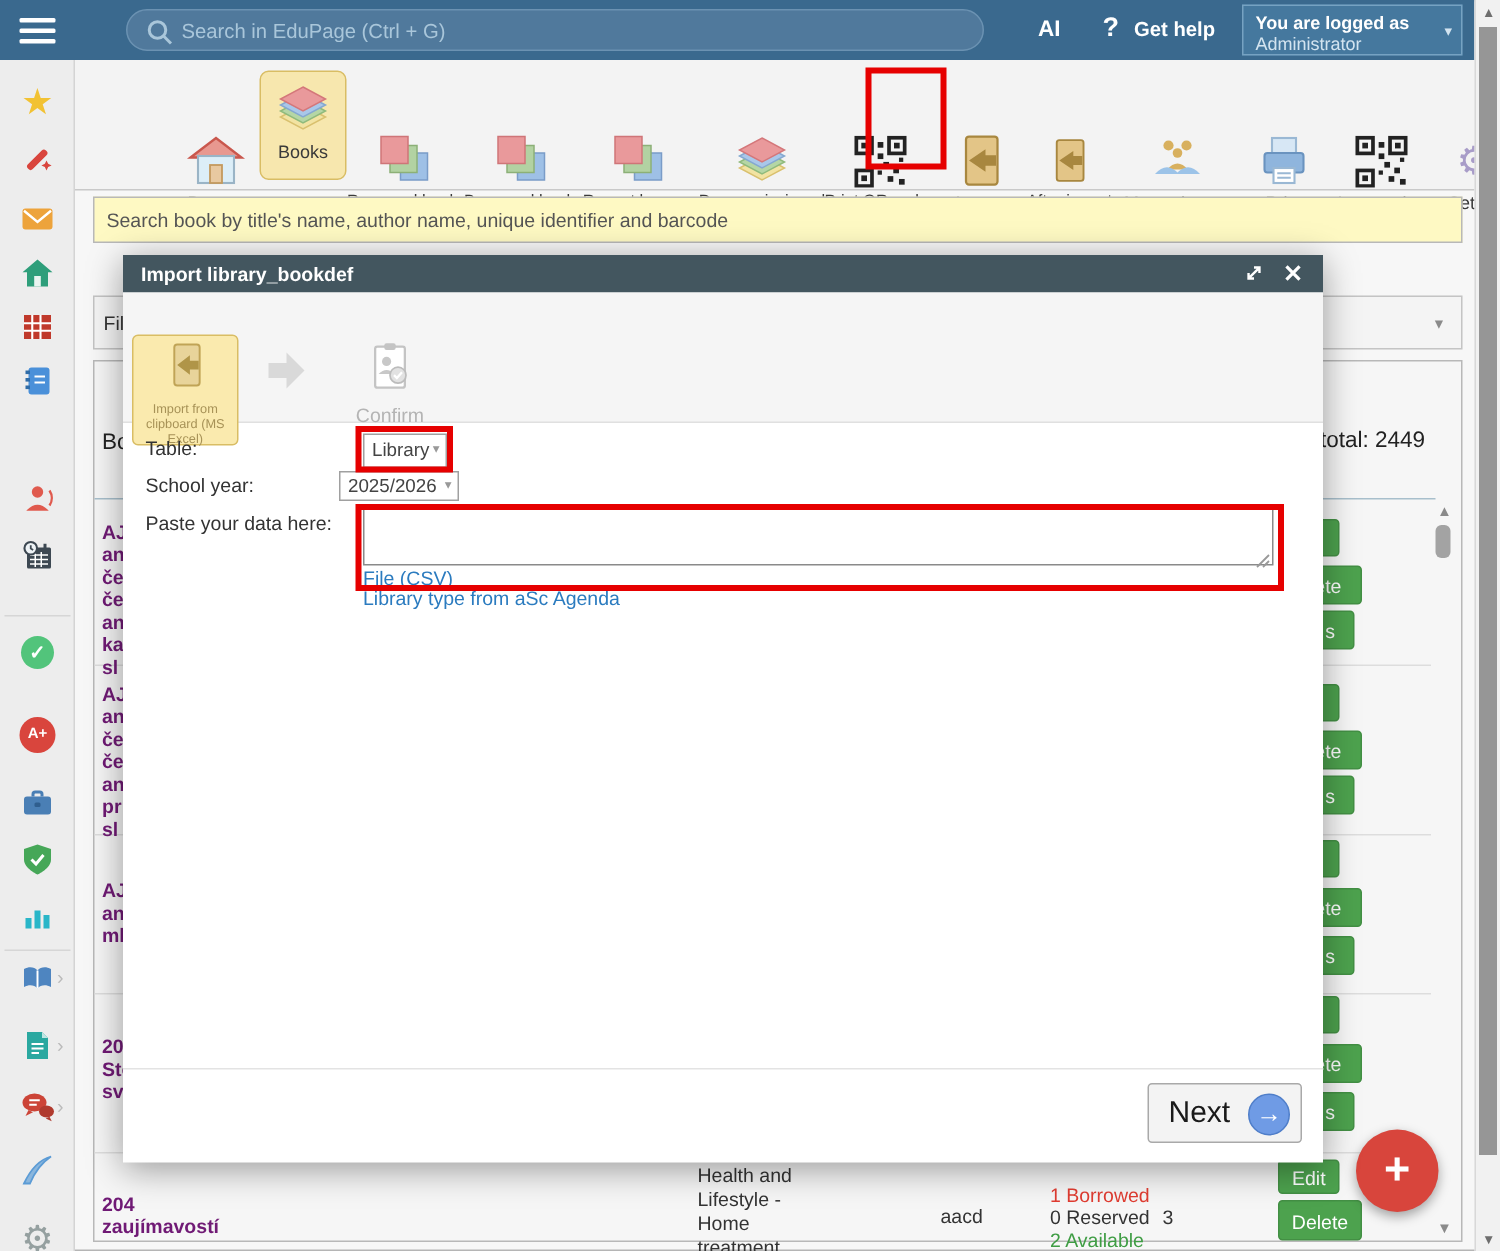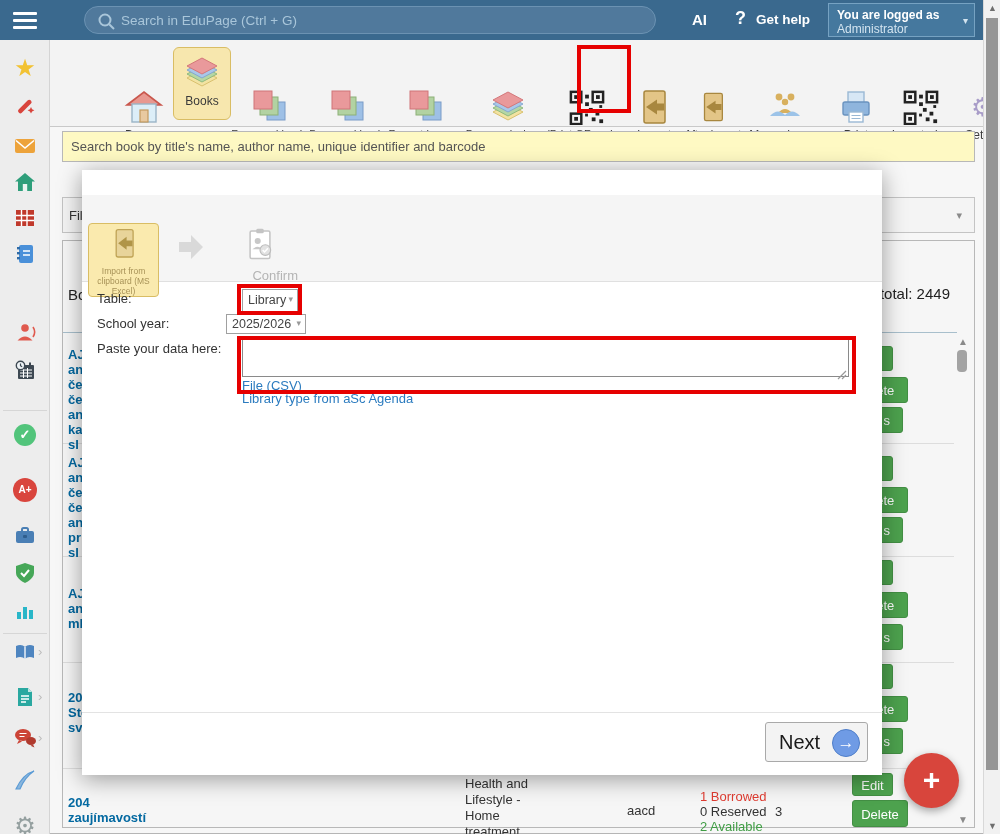--- a/index.html
+++ b/index.html
@@ -59,21 +59,21 @@
   .bookSearch input { width:100%; height:100%; border:none; outline:none; background:transparent;
                 padding:0 8px; font-size:13px; color:#4a4a4a; font-family:"Liberation Sans",sans-serif; }
   .bookSearch input::placeholder { color:#555; opacity:1; }
   .filterBox { position:absolute; left:62px; top:197px; width:913px; height:36px; background:#f4f4f4;
                border:1px solid #c4c4c4; cursor:pointer; }
   .filterBox .ftxt { position:absolute; left:6px; top:10px; font-size:13px; color:#333; }
   .filterBox .car { position:absolute; right:12px; top:11px; color:#8a8a8a; font-size:11px; }
   .table { position:absolute; left:62px; top:240px; width:913px; height:588px; background:#f6f6f6;
            border:1px solid #b8b8b8; }
   .hline { position:absolute; background:#ddd; height:1px; }
-  .frag { position:absolute; left:68px; font-size:13px; font-weight:bold; color:#0369a1; line-height:15px; white-space:nowrap; }
+  .frag { position:absolute; left:68px; font-size:13px; font-weight:bold; color:#701a75; line-height:15px; white-space:nowrap; }
   .gbtn { position:absolute; background:#4da24e; border:1px solid #438f44; border-radius:3px; color:#fff;
           font-size:13px; text-align:center; cursor:pointer; }
   .gbtn.rt { text-align:right; padding-right:12px; }
   .status { font-size:13px; line-height:15px; }
 
   
   .isb-arr { position:absolute; color:#8a8a8a; font-size:10px; }
   .isb-thumb { position:absolute; left:957px; width:10px; background:#a3a3a3; border-radius:4px; }
 
   
@@ -82,21 +82,21 @@
   .mtitle { position:absolute; left:0; top:0; width:800px; height:25px; background:#43565f; }
   .mtitle .t { position:absolute; left:12px; top:5px; color:#fff; font-size:13px; font-weight:bold; }
   .mico { position:absolute; top:4px; cursor:pointer; }
   .mstrip { position:absolute; left:0; top:25px; width:800px; height:87px; background:#f5f5f5;
             border-bottom:1px solid #e0e0e0; }
   .step1 { position:absolute; left:6px; top:28px; width:71px; height:74px; background:#faeaae;
            border:1px solid #d9bd64; border-radius:4px; text-align:center; cursor:pointer; }
   .step1 .lines { font-size:8.5px; color:#a79257; line-height:10px; margin-top:2px; }
   .steparrow { position:absolute; left:95px; top:38px; }
   .step2 { position:absolute; left:140px; top:33px; width:76px; text-align:center; }
-  .step2 .lbl { font-size:13px; color:#b4b4b4; margin-top:4px;text-align:right; }
+  .step2 .lbl { font-size:13px; color:#b4b4b4; margin-top:4px; }
   .flabel { position:absolute; left:15px; font-size:13px; color:#333; }
   .fakesel { position:absolute; background:#fff; border:1px solid #a0a0a0; cursor:pointer; }
   .fakesel .v { position:absolute; left:5px; top:3px; font-size:12.5px; color:#444; }
   .fakesel .car { position:absolute; right:4px; top:4px; color:#999; font-size:9px; }
   .mta { position:absolute; left:160px; top:168px; width:607px; height:39px; border:1px solid #8a8a8a;
          background:#fff; resize:none; outline:none; font-family:"Liberation Sans",sans-serif; }
   .mlink { position:absolute; left:160px; color:#2b7bbf; font-size:13px; cursor:pointer; white-space:nowrap; }
   .msep { position:absolute; left:0; top:542px; width:800px; height:1px; background:#e3e3e3; }
   .nextbtn { position:absolute; left:683px; top:552px; width:103px; height:40px; background:#f3f3f3;
              border:1px solid #a9a9a9; border-radius:3px; cursor:pointer; }
@@ -485,20 +485,29 @@
   <span class="abs status" style="left:700px;top:789px;color:#e03c31;">1 Borrowed</span>
   <span class="abs status" style="left:700px;top:804px;color:#333;">0 Reserved</span>
   <span class="abs status" style="left:700px;top:819px;color:#3f9d44;">2 Available</span>
   <span class="abs status" style="left:775px;top:804px;color:#333;">3</span>
   <div class="gbtn" style="left:852px;top:773px;width:41px;height:23px;line-height:23px;">Edit</div>
   <div class="gbtn" style="left:852px;top:800px;width:56px;height:27px;line-height:27px;">Delete</div>
 
   <div class="fab"><span>+</span></div>
 
   <div class="modal">
+    <div class="mtitle">
+      <span class="t">Import library_bookdef</span>
+      <span class="mico" style="right:38px;"><svg width="16" height="16" viewBox="0 0 22 22">
+            <path d="M6 16 16 6 M11 6h5v5 M11 16H6v-5" stroke="#fff" stroke-width="2.2" fill="none"></path>
+          </svg></span>
+      <span class="mico" style="right:12px;"><svg width="16" height="16" viewBox="0 0 22 22">
+            <path d="M5 5 17 17 M17 5 5 17" stroke="#fff" stroke-width="3" fill="none"></path>
+          </svg></span>
+    </div>
     <div class="mstrip">
       <div class="step1">
         <span><svg width="26" height="32" viewBox="0 0 40 48" style="margin-top:4px;">
               <rect x="8" y="2" width="26" height="42" rx="3" fill="#e8d49a" stroke="#c0a456" stroke-width="2"></rect>
               <path d="M11 23 24 13 24 18.5 33 18.5 33 27.5 24 27.5 24 33Z" fill="#b09548"></path>
             </svg></span>
         <div class="lines">
           <div>Import from</div>
             <div>clipboard (MS</div>
             <div>Excel)</div>

